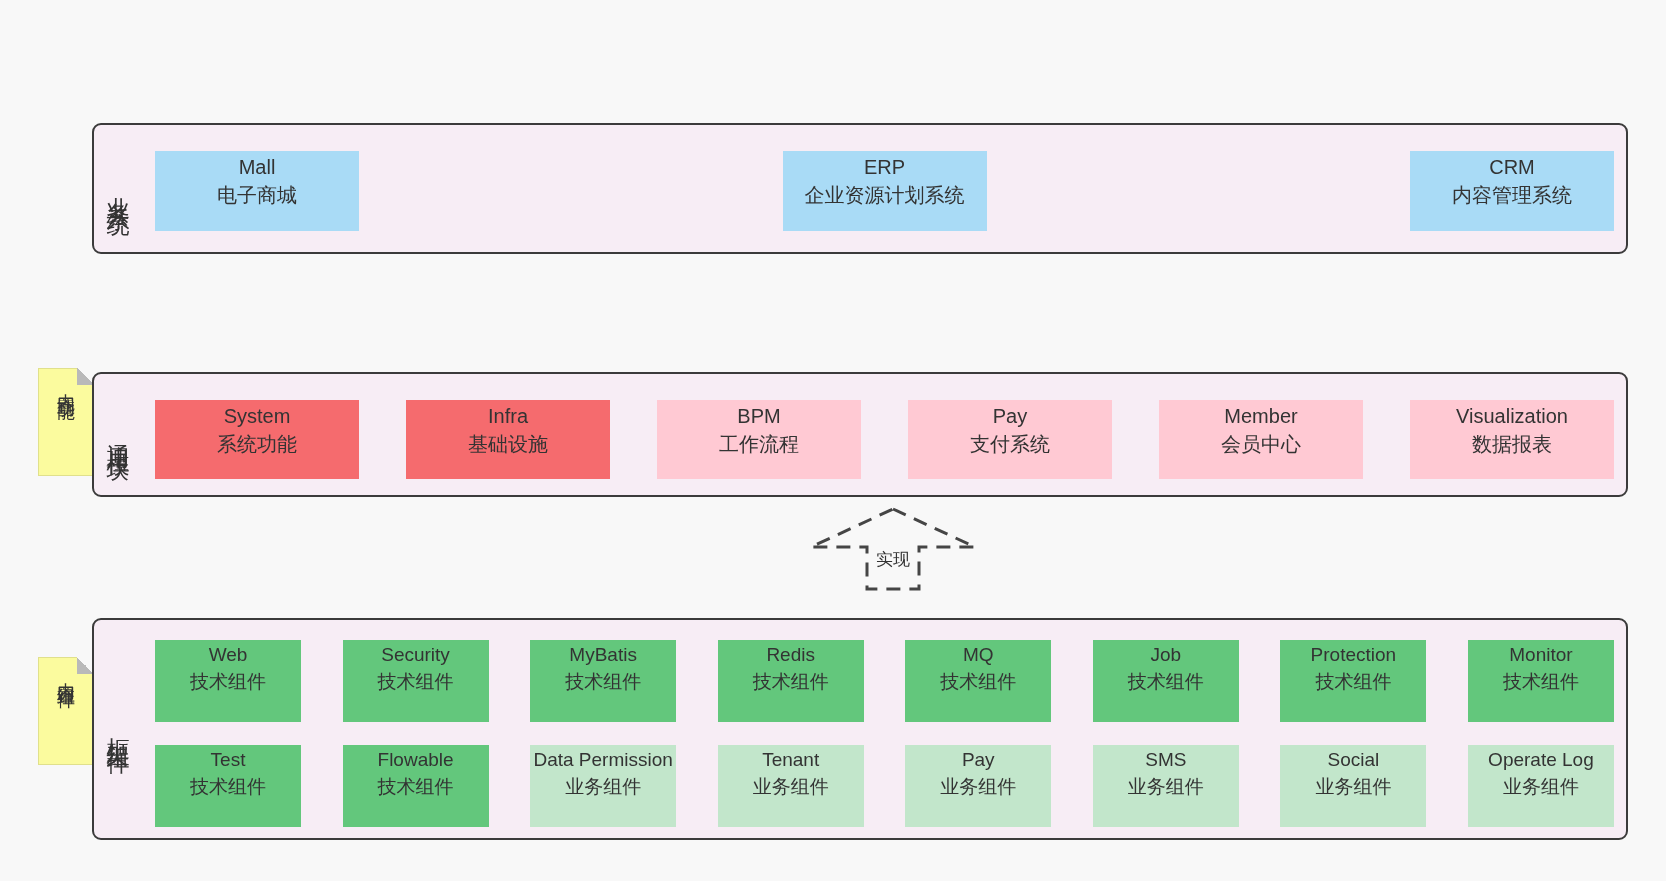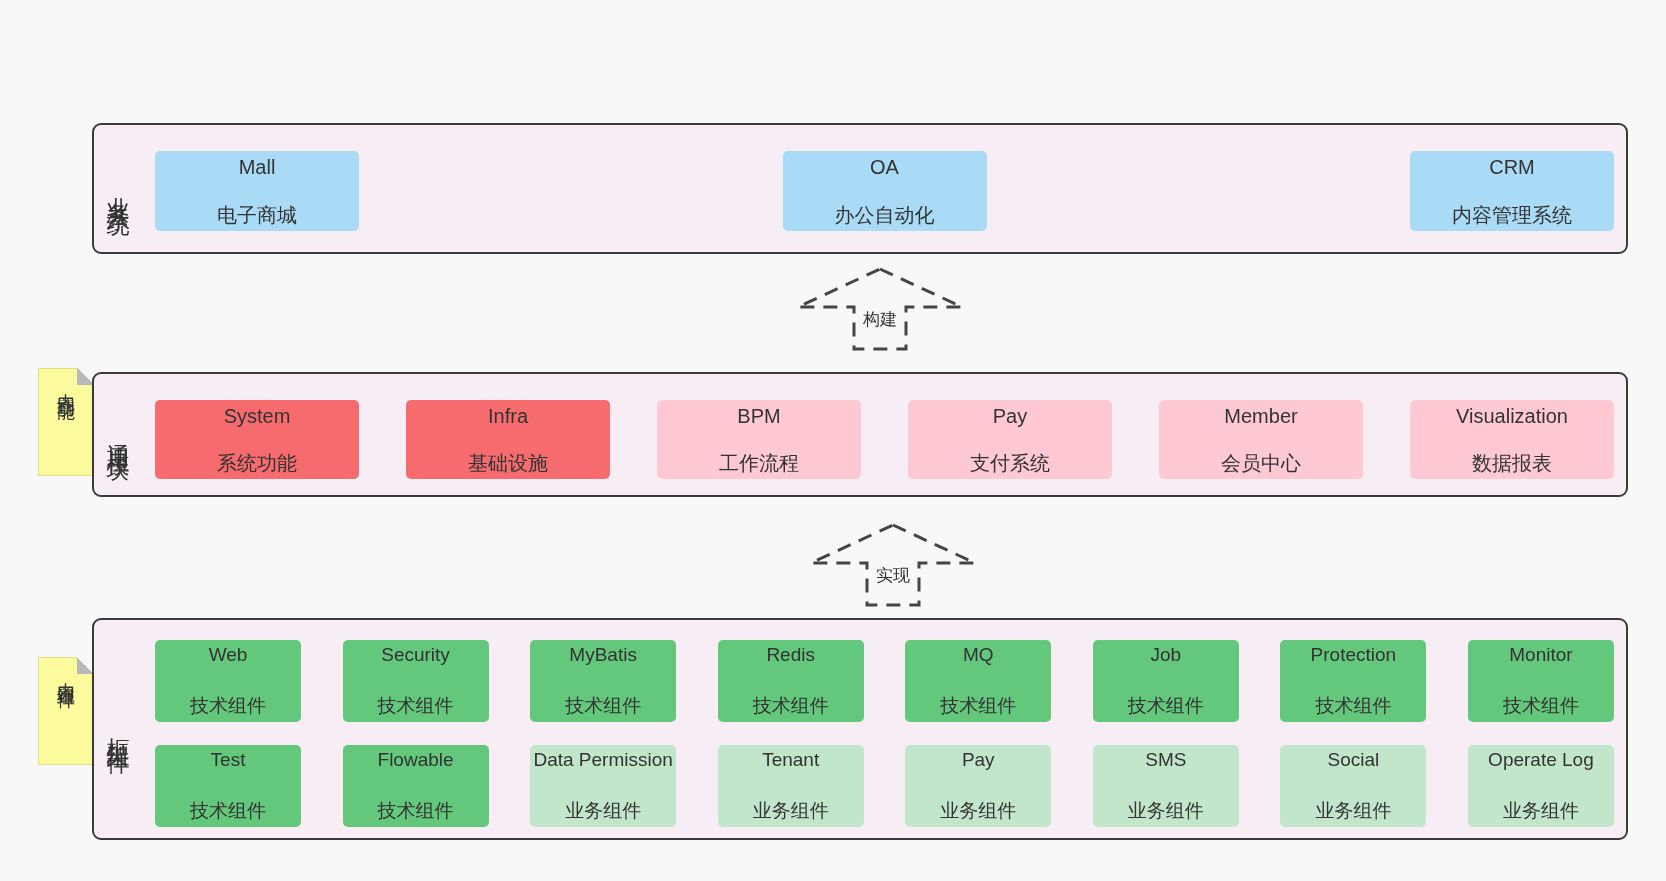--- a/index.html
+++ b/index.html
@@ -18,22 +18,22 @@
   .vtext { writing-mode:vertical-rl; text-orientation:upright; letter-spacing:5px;
            font-size:23px; color:#333; }
 
   
   .row { position:absolute; left:61px; right:12px; display:flex; justify-content:space-between; }
   .row-top { top:26px; height:80px; }
   .row-mid { top:26px; height:79px; }
   .row-c1  { top:20px;  height:82px;gap:32px; }
   .row-c2  { top:125px; height:82px; }
 
-  .box { border-radius:5px; display:flex; flex-direction:column; align-items:center;
-         justify-content:space-between; text-align:center; line-height:1.42; box-sizing:border-box; padding:2px; }
+  .box { border-radius:0; display:flex; flex-direction:column; align-items:center;
+         justify-content:flex-start; text-align:center; line-height:1.42; box-sizing:border-box; padding:2px; }
   .row-6 .box { width:204px; font-size:20px; }
   .row-8 .box { width:146px; font-size:19px; }
   .blue        { background:#a9dbf6; }
   .red         { background:#f56b6e; }
   .pink        { background:#ffc9d3; }
   .green       { background:#63c77c; }
   .green-light { background:#c2e6cb; }
 
   
   .note { position:absolute; left:38px; width:56px; height:108px; background:#fbfb9e;
@@ -41,56 +41,50 @@
   #note-modules    { top:368px; }
   #note-components { top:657px; }
   .note .vtext { position:absolute; left:50%; transform:translateX(-50%); top:10px;
                  font-size:18px; letter-spacing:3px; }
   .fold { position:absolute; top:-1px; right:-1px; width:17px; height:17px;
           background:linear-gradient(to bottom left,#f8f8f8 0 50%,#b9b9b9 50% 100%); }
 
   
   .arrow { position:absolute; width:170px; height:86px; z-index:3; }
   #arrow-build     { left:795px; top:266px; }
-  #arrow-implement { left:808px; top:522px; }
+  #arrow-implement { left:808px; top:506px; }
   .arrow svg { position:absolute; left:0; top:0; }
   .arrow-label { position:absolute; left:50%; top:42px; transform:translateX(-50%);
                  background:#f8f8f8; padding:0 4px; font-size:17px; white-space:nowrap; color:#333; }
 </style>
 </head>
 <body>
 
 <div class="canvas">
 
   <div class="layer" id="layer-business">
     <div class="layer-label">
       <span class="vtext">业务系统</span>
     </div>
     <div class="row row-6 row-top">
       <div class="box blue">
         <div>Mall</div>
         <div>电子商城</div>
       </div>
       <div class="box blue">
-        <div>OA</div>
-        <div>办公自动化</div>
+        <div>ERP</div>
+        <div>企业资源计划系统</div>
       </div>
       <div class="box blue">
         <div>CRM</div>
         <div>内容管理系统</div>
       </div>
     </div>
   </div>
 
-  <div class="arrow" id="arrow-build">
-    <svg width="170" height="86" viewBox="0 0 170 86">
-      <polygon points="85,3 167,41 111,41 111,83 59,83 59,41 3,41" fill="none" stroke="#454545" stroke-width="3" stroke-dasharray="14 9"></polygon>
-    </svg>
-    <div class="arrow-label">构建</div>
-  </div>
 
   <div class="note" id="note-modules">
     <span class="fold"></span>
     <span class="vtext">内置功能</span>
   </div>
 
   <div class="layer" id="layer-modules">
     <div class="layer-label">
       <span class="vtext">通用模块</span>
     </div>

